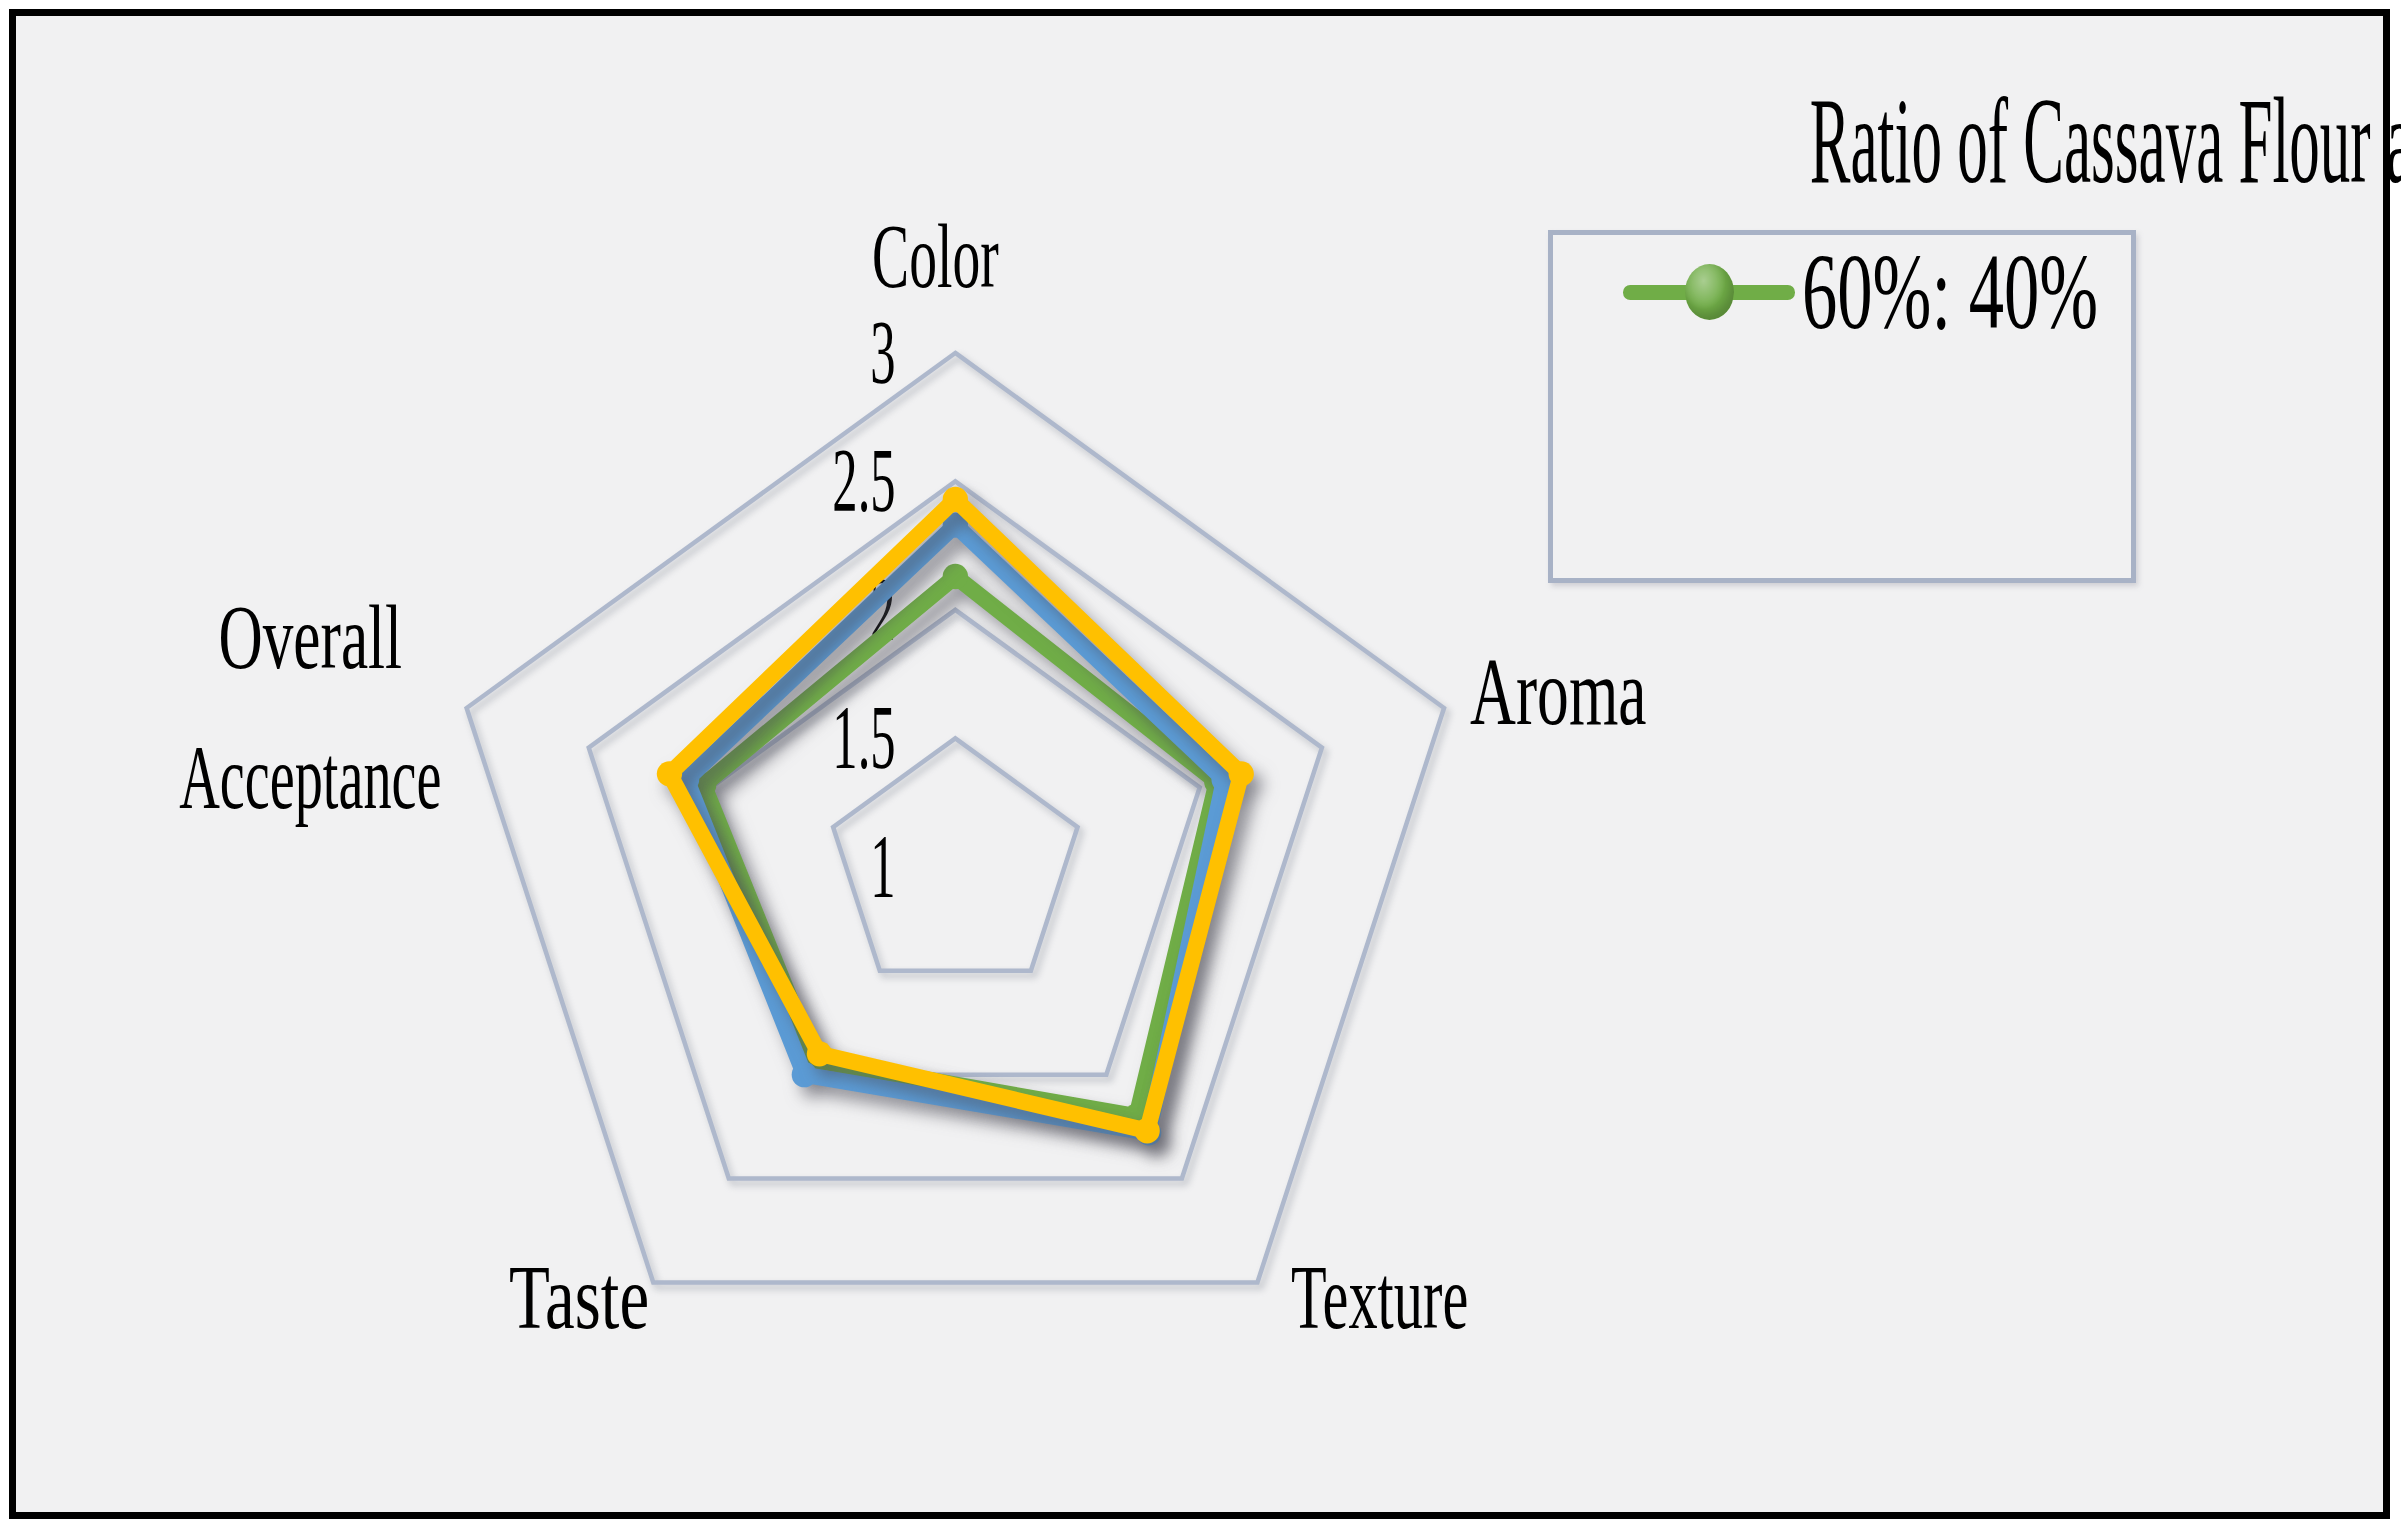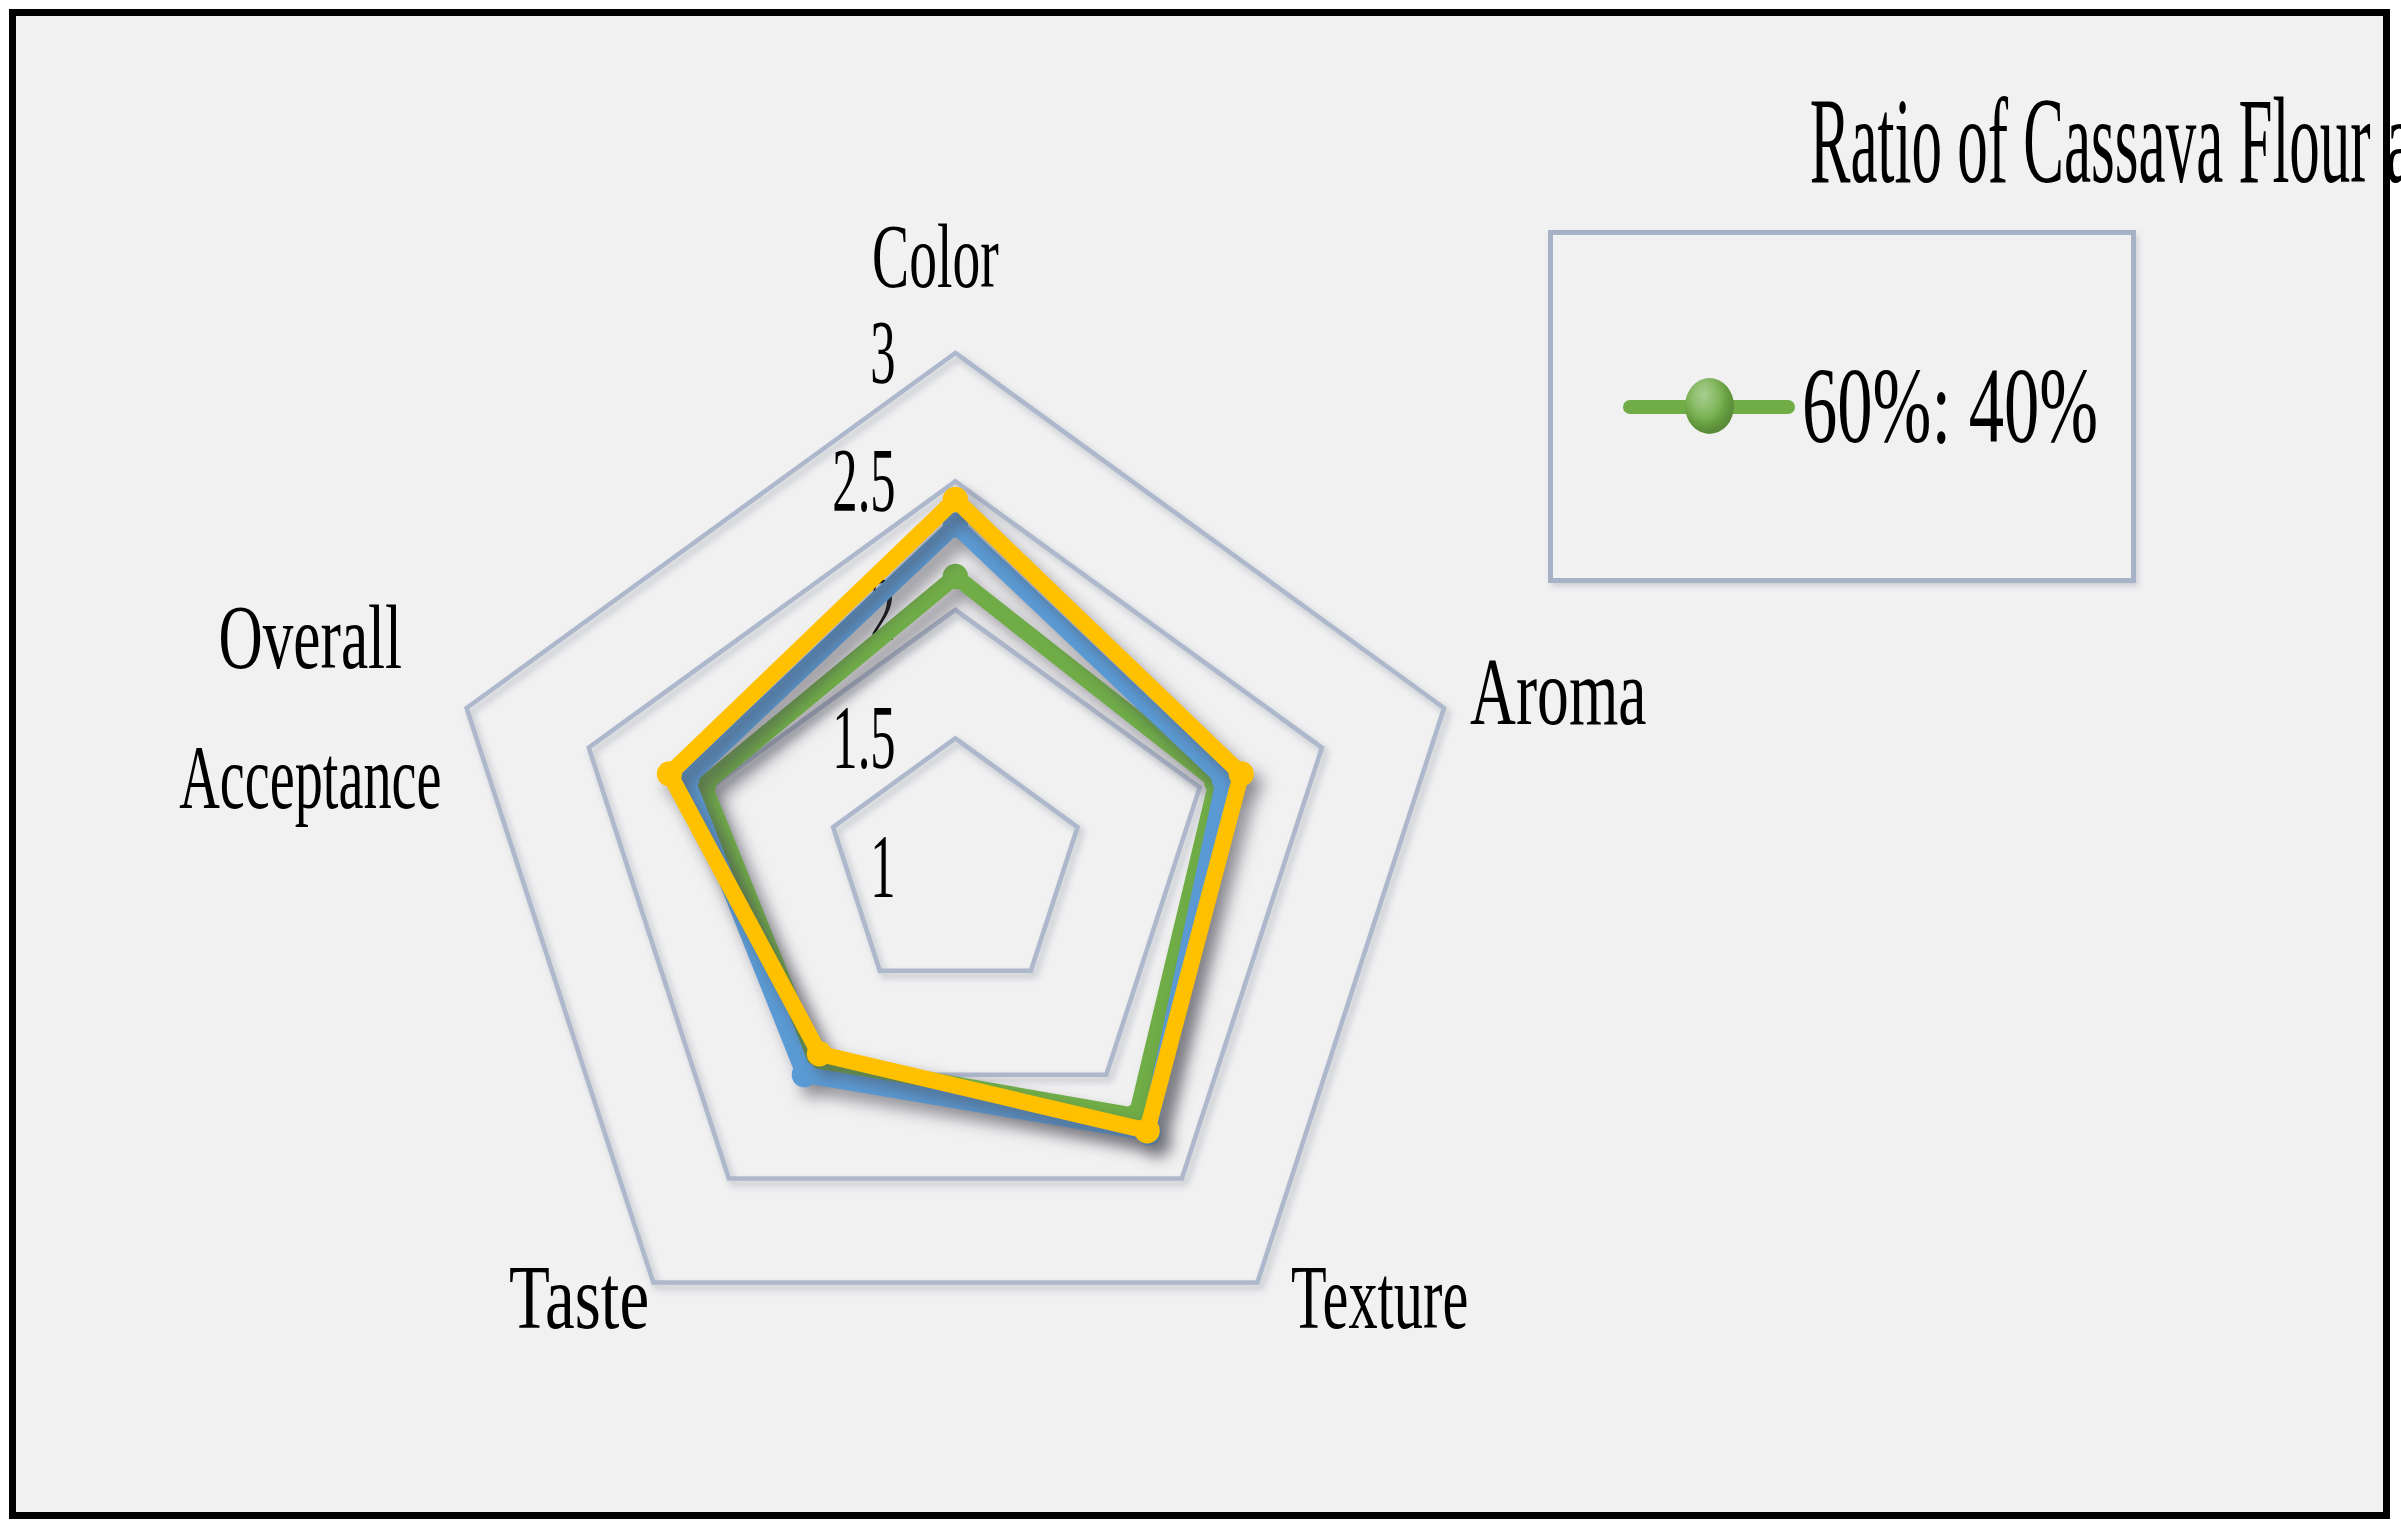--- a/index.html
+++ b/index.html
@@ -18,21 +18,21 @@
     text-align: center; font-size: 122px; line-height: 1.0; white-space: nowrap;
   }
   .squeeze-title {
     display: inline-block; transform: scaleX(0.50); transform-origin: 50% 50%;
     white-space: nowrap;
   }
   .legend {
     position: absolute; left: 1548px; top: 230px; width: 588px; height: 353px;
     box-sizing: border-box; border: 5.4px solid #A8B2C6;
     box-shadow: 2.7px 3.6px 5.4px rgba(140,140,155,0.35);
-    display: flex; flex-direction: column; justify-content: space-around;
+    display: flex; flex-direction: row; justify-content: space-around;
   }
   .legend-row {
     display: flex; align-items: center; padding-left: 70px; height: 114px;
   }
   .legend-marker { position: relative; width: 172px; height: 58px; flex: 0 0 auto; }
   .legend-line {
     position: absolute; left: 0; top: 22px; width: 172px; height: 14.5px;
     border-radius: 7.2px;
   }
   .legend-dot {

